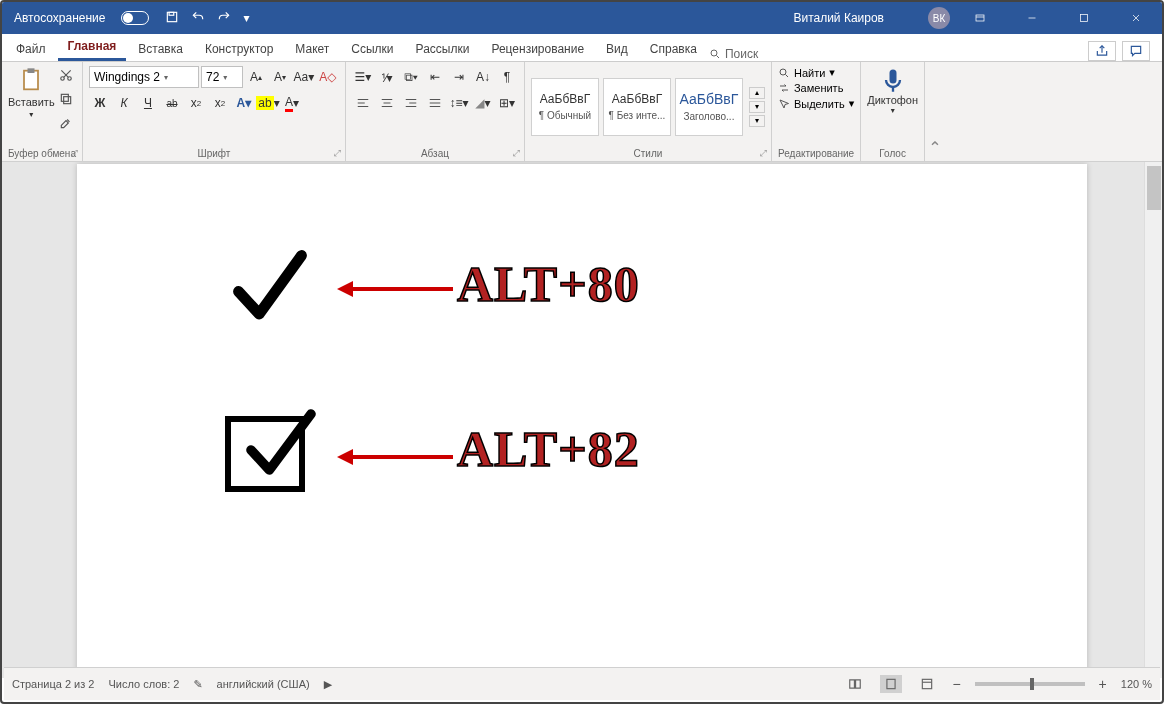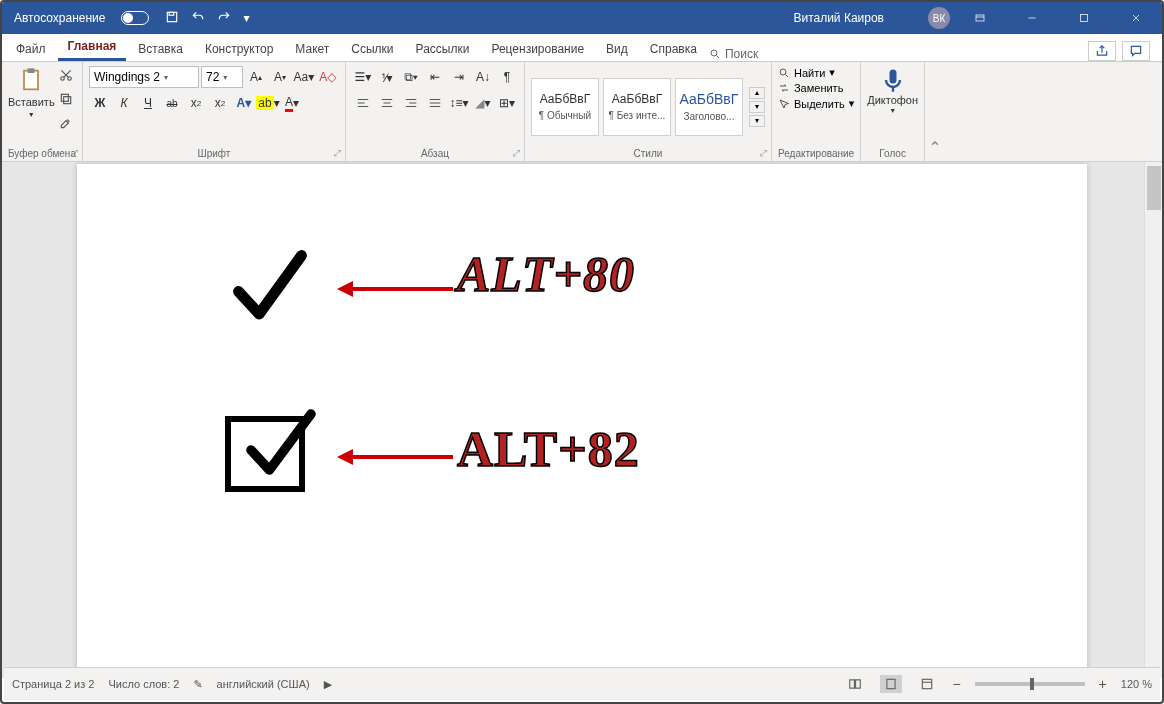--- a/index.html
+++ b/index.html
@@ -330,21 +330,21 @@
 <div class="docarea">
   <div class="page">
 
     <svg class="checkmark1" width="90" height="90" viewBox="0 0 100 100">
         <path d="M15 55 L38 80 L85 15" fill="none" stroke="#000" stroke-width="12" stroke-linecap="round" stroke-linejoin="round"></path>
       </svg>
     <svg class="arrow-svg" style="left:258px;top:110px;" width="120" height="30" viewBox="0 0 120 30">
         <line x1="118" y1="15" x2="12" y2="15" stroke="#c00" stroke-width="4"></line>
         <polygon points="2,15 18,7 18,23" fill="#c00"></polygon>
       </svg>
-    <div class="annot" style="left:380px;top:81px;font-style:italic;">ALT+80</div>
+    <div class="annot" style="left:380px;top:91px;">ALT+80</div>
 
     <div class="checkbox2">
       <div class="checkwrap">
         <div class="box"></div>
         <svg class="tick" width="80" height="80" viewBox="0 0 100 100">
             <path d="M15 55 L38 80 L90 10" fill="none" stroke="#000" stroke-width="12" stroke-linecap="round" stroke-linejoin="round"></path>
           </svg>
       </div>
     </div>
     <svg class="arrow-svg" style="left:258px;top:278px;" width="120" height="30" viewBox="0 0 120 30">

